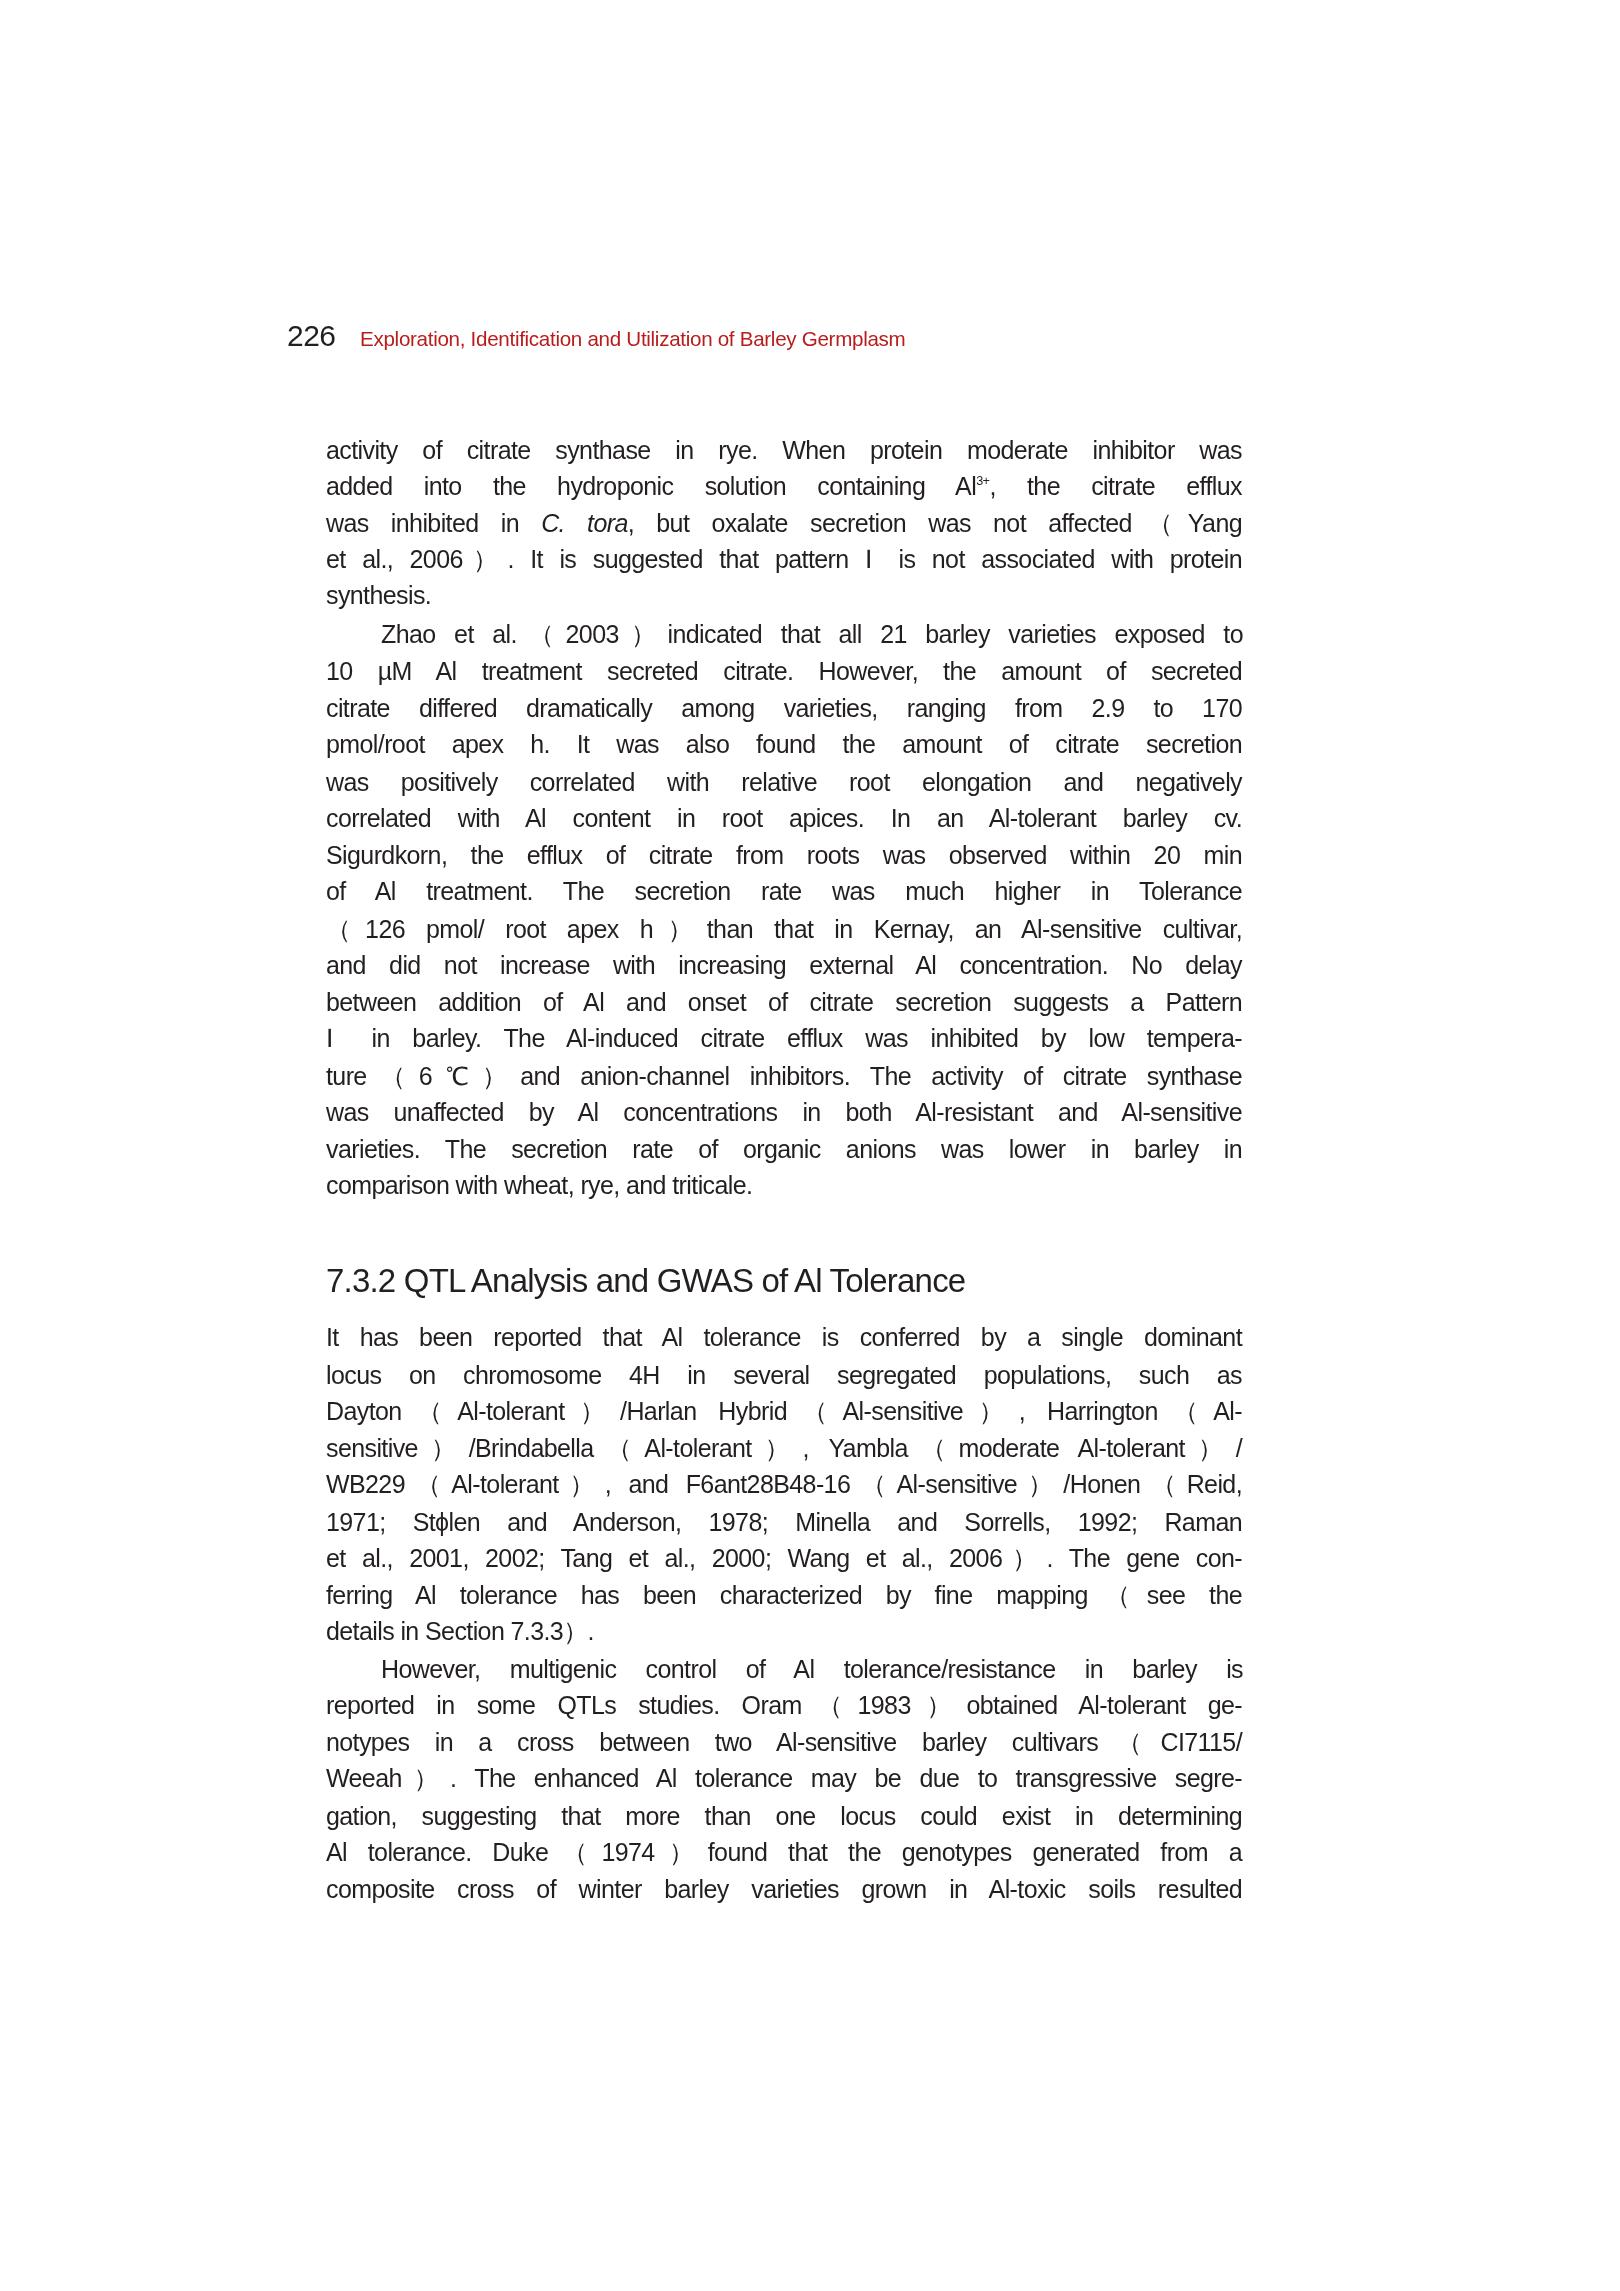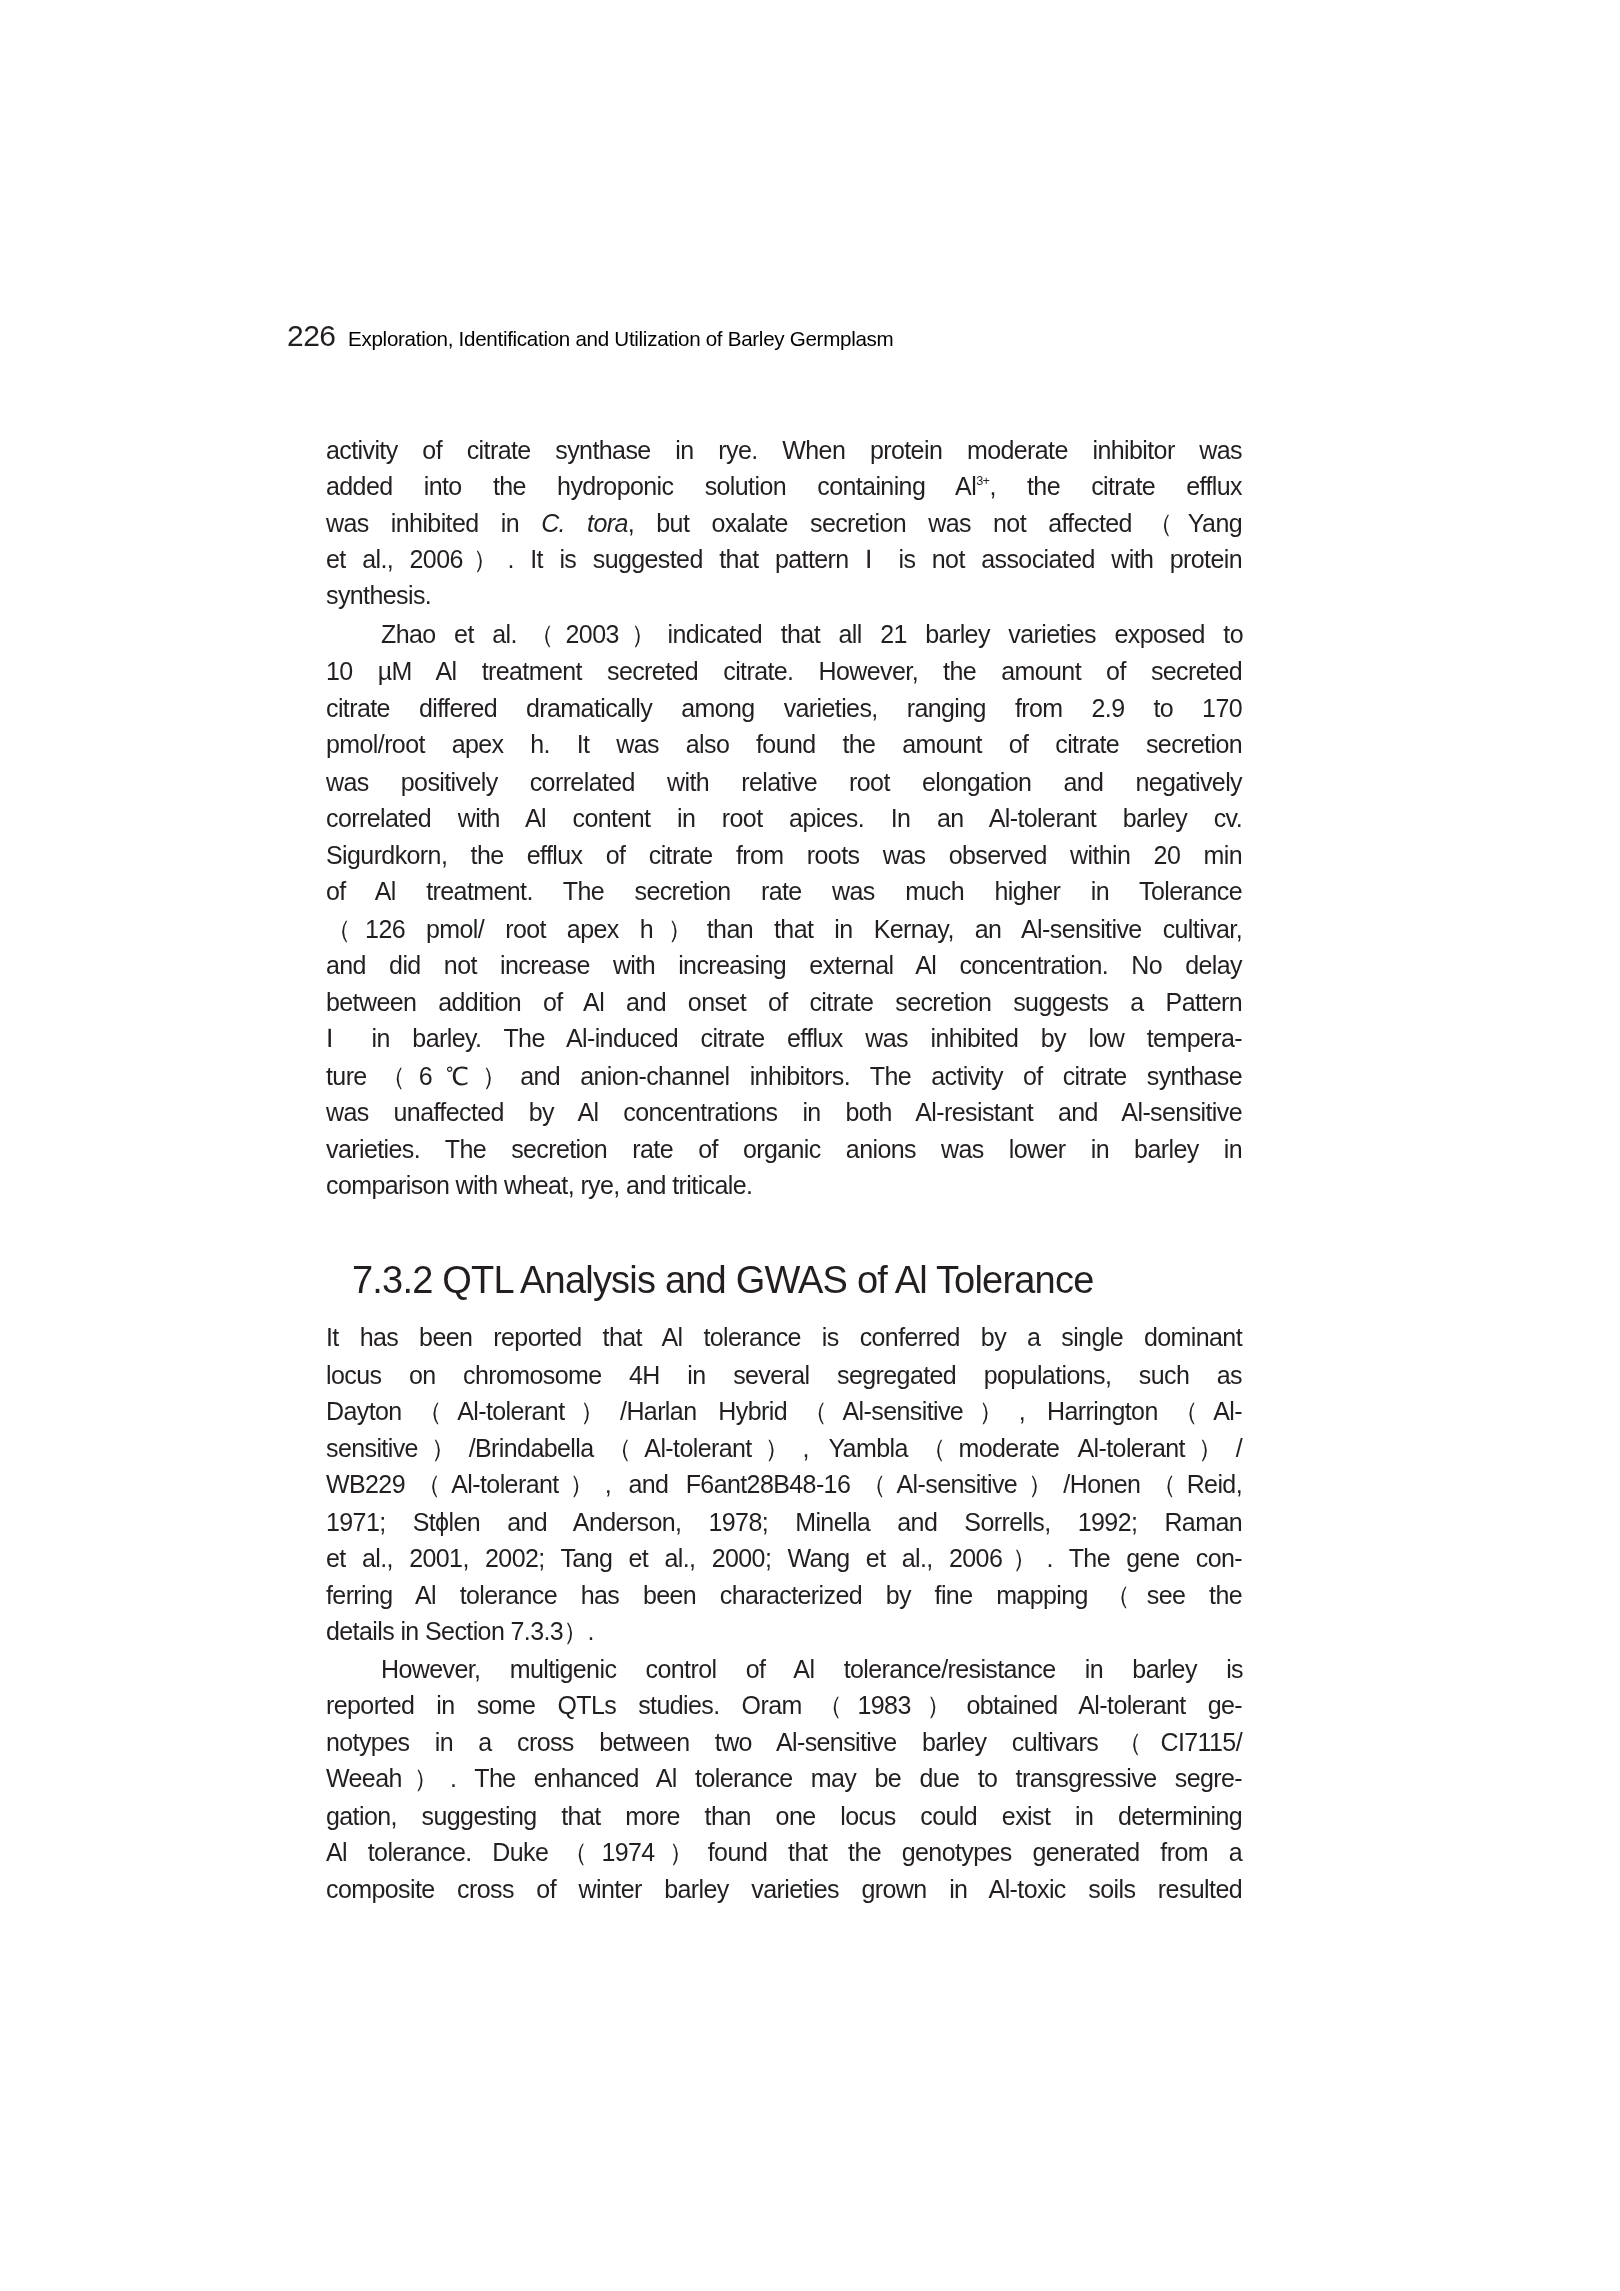--- a/index.html
+++ b/index.html
@@ -1,23 +1,23 @@
 <!DOCTYPE html>
 <html><head>
 <meta charset="utf-8">
 <style>
   html, body { margin:0; padding:0; background:#ffffff; }
   body { width:1620px; height:2292px; position:relative; overflow:hidden; color:#231f20; }
   .header { position:absolute; left:287px; top:319px; height:35px; white-space:nowrap; font-family:"Liberation Sans", sans-serif; }
   .page-num { font-size:30px; color:#231f20; letter-spacing:-0.5px; }
-  .running-title { font-size:20.6px; color:#000000; margin-left:8px; letter-spacing:-0.3px; }
+  .running-title { font-size:20.6px; color:#b91c1c; margin-left:20px; letter-spacing:-0.3px; }
   .line { position:absolute; left:326px; width:916px; font-family:"Liberation Sans", sans-serif; font-size:25px; line-height:35px; height:35px; white-space:nowrap; text-align:justify; text-align-last:justify; letter-spacing:-0.6px; transform-origin:left top; }
   .line.last { text-align-last:left; }
   .line.indent { padding-left:55px; width:862px; }
-  .heading { position:absolute; left:326px; top:1259px; font-family:"Liberation Sans", sans-serif; font-size:38px; line-height:43px; color:#231f20; white-space:nowrap; letter-spacing:-0.8px;margin-left:26px; }
+  .heading { position:absolute; left:326px; top:1259px; font-family:"Liberation Sans", sans-serif; font-size:33px; line-height:43px; color:#231f20; white-space:nowrap; letter-spacing:-0.8px; }
   sup { font-size:12.7px; vertical-align:9.8px; line-height:0; }
   i { font-style:italic; }
 </style>
 </head>
 <body>
 
 <div class="header">
   <span class="page-num">226</span>
   <span class="running-title">Exploration, Identification and Utilization of Barley Germplasm</span>
 </div>

